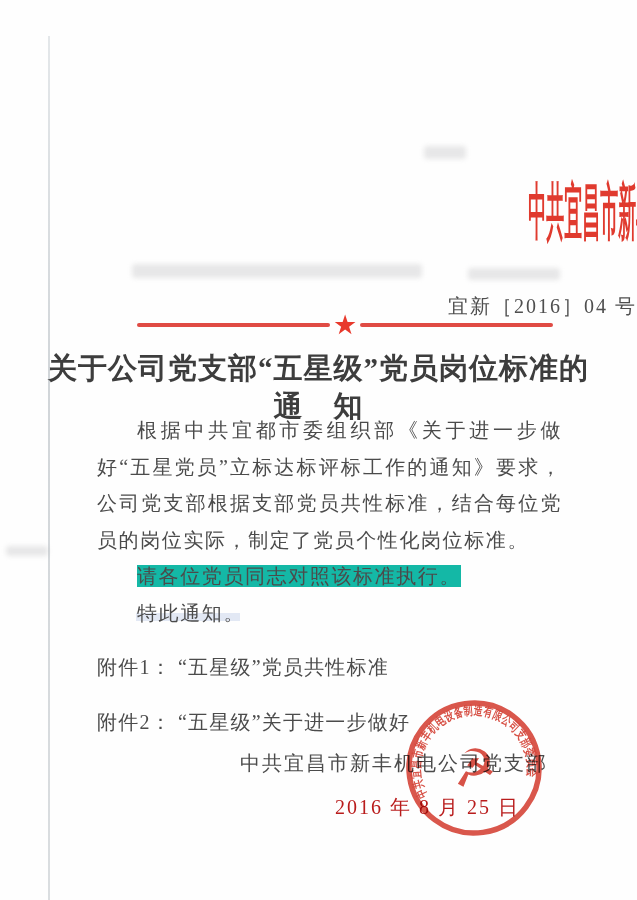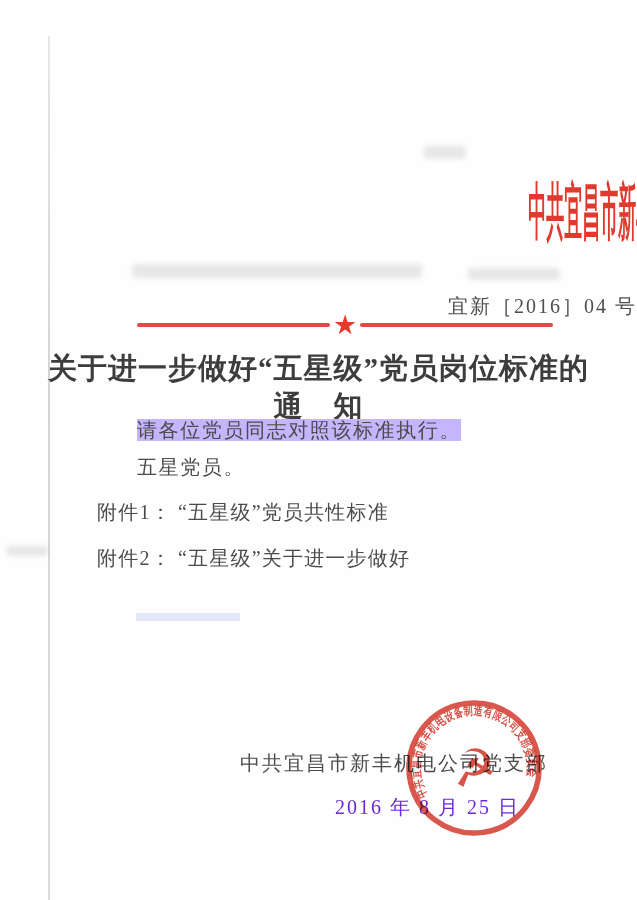--- a/index.html
+++ b/index.html
@@ -58,27 +58,27 @@
     letter-spacing:1px;
   }
 
   
   .body-text {
     position:absolute; top:412px; left:97px; width:465px;
     font-size:20px; line-height:36.5px; color:#4b4b4b;
     letter-spacing:1.6px; text-align:justify;
   }
   .body-text p.indent { text-indent:2em; }
-  .body-text .hl { background:#c4b5fd; }
-  .attachment { margin-top:9px; letter-spacing:1.2px; }
+  .body-text .hl { background:#14b8a6; }
+  .attachment { margin-top:18px; letter-spacing:1.2px; }
 
   
   .sig-block { position:absolute; top:750px; left:0; width:548px; text-align:right;padding-left:7px; }
   .sig-name { font-size:20px; letter-spacing:2px; color:#4b4b4b; }
-  .sig-date { margin-top:17px; padding-right:28px; font-size:20px; letter-spacing:2px; color:#6d28d9; }
+  .sig-date { margin-top:17px; padding-right:28px; font-size:20px; letter-spacing:2px; color:#b91c1c; }
 
   
   .seal {
     position:absolute; top:692px; left:398px; width:152px; height:152px;
     transform:rotate(-8deg); mix-blend-mode:multiply; opacity:.9;
     pointer-events:none;
   }
   .seal svg { width:152px; height:152px; display:block; }
 </style>
 </head>
@@ -99,27 +99,28 @@
 
   <div class="doc-number">宜新［2016］04 号</div>
 
   <div class="red-rule">
     <span class="seg"></span>
     <span class="star">★</span>
     <span class="seg"></span>
   </div>
 
   <div class="doc-title">
-    <div>关于进一步做好“五星级”党员岗位标准的</div>
+    <div>关于公司党支部“五星级”党员岗位标准的</div>
     <div>通　知</div>
   </div>
 
   <div class="body-text">
+    <p class="indent">根据中共宜都市委组织部《关于进一步做好“五星党员”立标达标评标工作的通知》要求，公司党支部根据支部党员共性标准，结合每位党员的岗位实际，制定了党员个性化岗位标准。</p>
     <p class="indent"><span class="hl">请各位党员同志对照该标准执行。</span></p>
-    <p class="indent">五星党员。</p>
+    <p class="indent">特此通知。</p>
     <p class="attachment">附件1： “五星级”党员共性标准</p>
     <p class="attachment">附件2： “五星级”关于进一步做好</p>
   </div>
 
   <div class="sig-block">
     <div class="sig-name">中共宜昌市新丰机电公司党支部</div>
     <div class="sig-date">2016 年 8 月 25 日</div>
   </div>
 
   <div class="seal">

